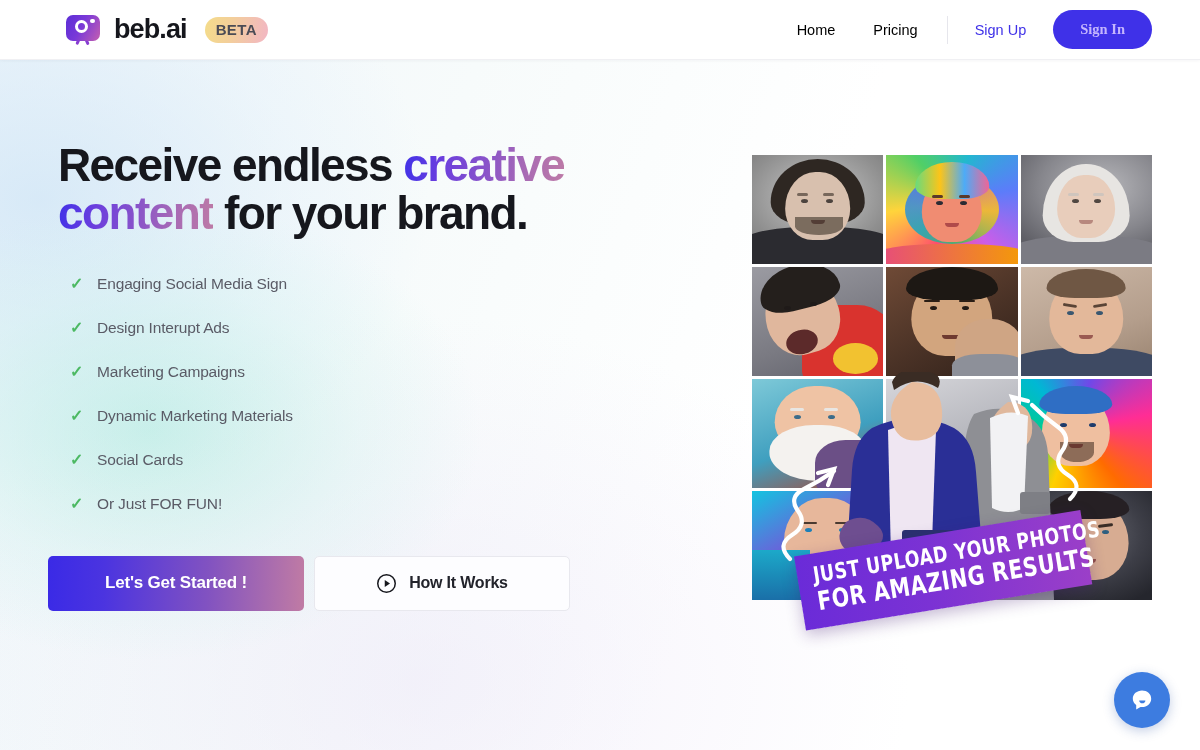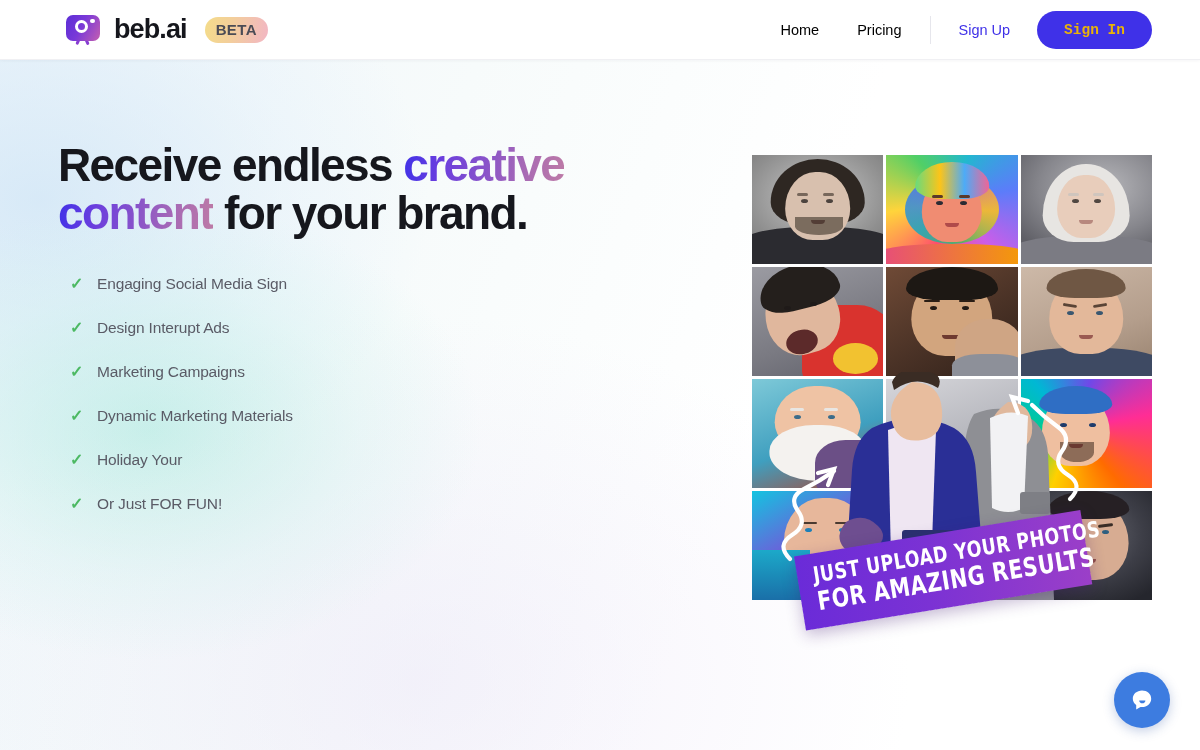--- a/index.html
+++ b/index.html
@@ -127,28 +127,28 @@
     margin: 0 10px;
   }
   .nav-link.accent {
     color: #3f31e8;
     font-weight: 500;
     padding: 0 17px;
   }
   .signin-btn {
     margin-left: 10px;
     background: #3f31e8;
-    color: #eab308;
+    color: #c4b5fd;
     font-size: 14.5px;
     font-weight: 600;
     border: none;
     border-radius: 999px;
     padding: 11px 27px;
     cursor: pointer;
-    font-family: Liberation Mono, monospace;
+    font-family: Liberation Serif, serif;
     white-space: nowrap;
   }
 
   
   #hero-left {
     position: absolute;
     left: 48px;
     top: 132px;
     width: 620px;
     z-index: 20;
@@ -411,29 +411,37 @@
       <li class="benefit-item">
         <span class="check-icon">✓</span>
         <span class="benefit-label">Marketing Campaigns</span>
       </li>
       <li class="benefit-item">
         <span class="check-icon">✓</span>
         <span class="benefit-label">Dynamic Marketing Materials</span>
       </li>
       <li class="benefit-item">
         <span class="check-icon">✓</span>
-        <span class="benefit-label">Holiday Your</span>
+        <span class="benefit-label">Social Cards</span>
       </li>
       <li class="benefit-item">
         <span class="check-icon">✓</span>
         <span class="benefit-label">Or Just FOR FUN!</span>
       </li>
     </ul>
 
     <div id="cta-row">
+      <button id="start-btn">Let's Get Started !</button>
+      <button id="how-btn">
+        <svg class="play-icon" viewBox="0 0 24 24">
+          <circle cx="12" cy="12" r="10" fill="none" stroke="#16171d" stroke-width="1.7"></circle>
+          <path d="M10 8.1 L16 12 L10 15.9 Z" fill="#16171d"></path>
+        </svg>
+        <span>How It Works</span>
+      </button>
     </div>
   </div>
 
   <div id="collage">
 
     <div class="tile">
       <div class="fc" style="background:radial-gradient(90% 80% at 50% 38%,#c9c9c9,#8f8f8f 60%,#6d6d6d 100%);">
         <div class="face-shoulders" style="width:130%;height:34%;background:#2b2b30;"></div>
         <div class="face-hair" style="top:4%;width:72%;height:60%;background:#2e2722;"></div>
         <div class="face-head" style="top:16%;width:50%;height:62%;background:#d8c0ae;"></div>

